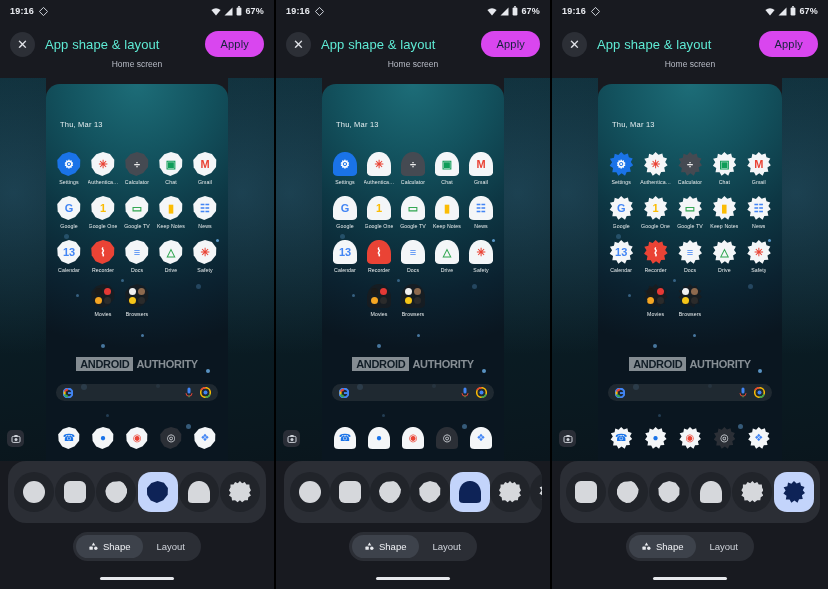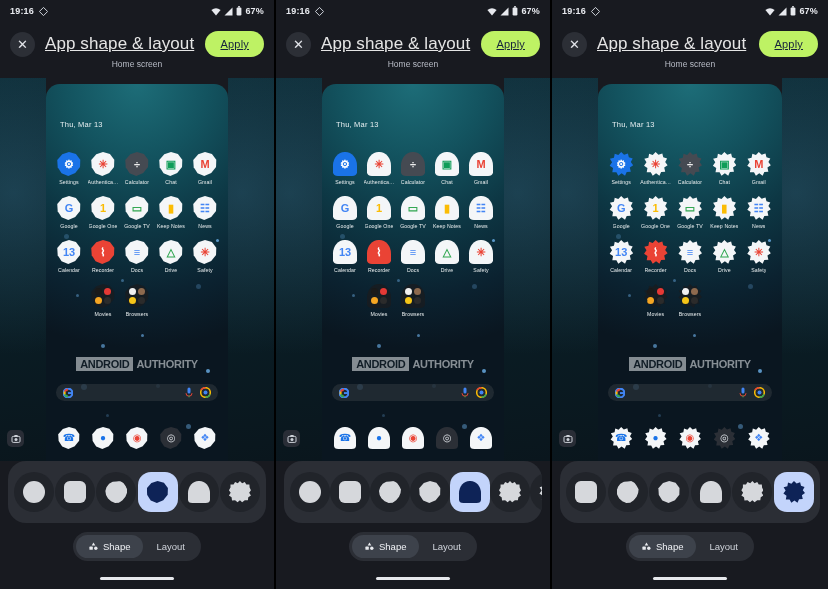--- a/index.html
+++ b/index.html
@@ -35,26 +35,26 @@
     position:absolute; top:24px; left:0; right:0; height:40px;
     display:flex; align-items:center; gap:10px; padding:0 10px;
   }
   .close-btn {
     width:25px; height:25px; border-radius:50%;
     background:#2c2f36; color:#e3e5ea;
     display:flex; align-items:center; justify-content:center;
     font-size:13px; flex:none;
   }
   .header-title {
-    flex:1; color:#e5e5e5; font-size:17px; letter-spacing:.1px;text-decoration:underline;
+    flex:1; color:#5eead4; font-size:13px; letter-spacing:.1px;
   }
   .apply-btn {
-    background:#bef264; color:#16233c;
+    background:#d946ef; color:#16233c;
     border-radius:18px; padding:7px 15px;
-    font-size:11px; letter-spacing:.2px; flex:none;text-decoration:underline;
+    font-size:11px; letter-spacing:.2px; flex:none;
   }
   .subhead {
     position:absolute; top:59px; left:0; right:0;
     text-align:center; color:#b9bdc7; font-size:8.5px;
   }
 
   
   .preview-wrap {
     position:absolute; top:78px; left:0; right:0; bottom:128px;
   }

